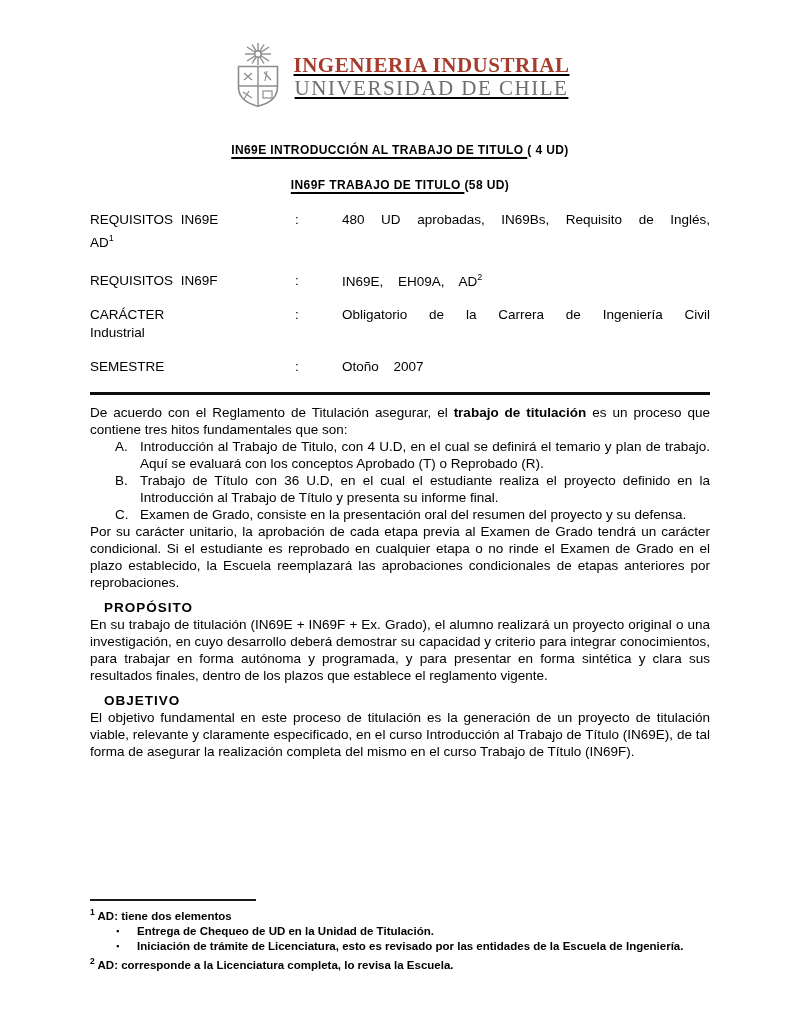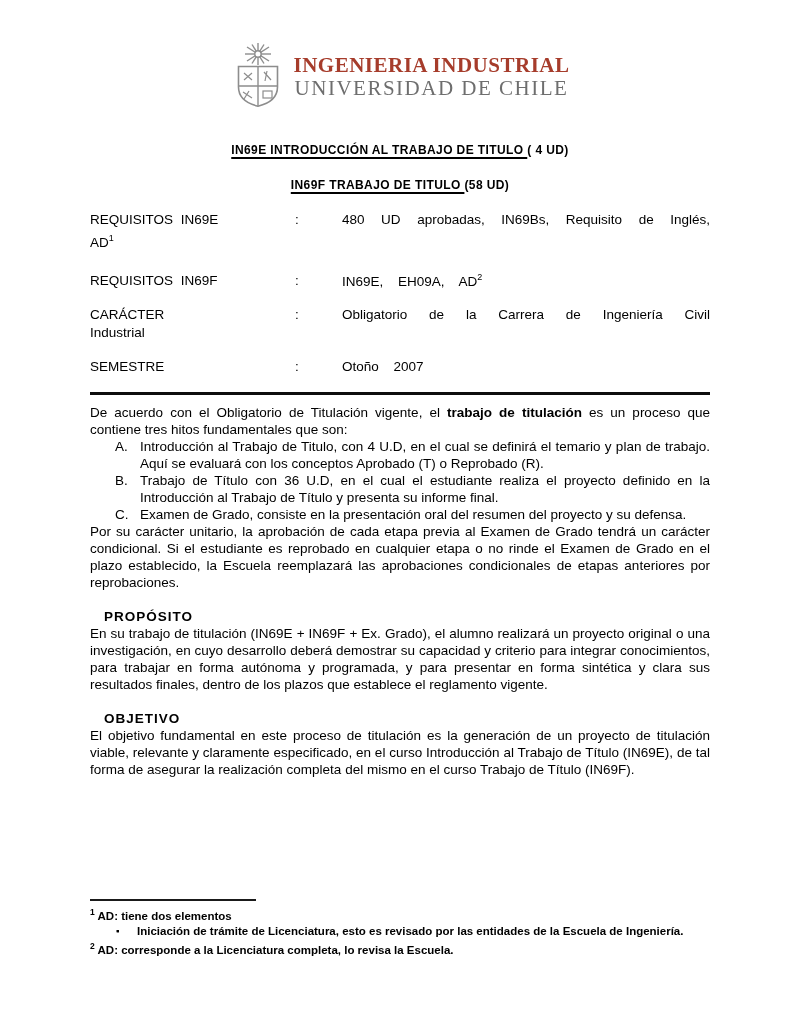--- a/index.html
+++ b/index.html
@@ -27,20 +27,21 @@
   }
 
   
   .logo-row {
     margin-top: 44px;
     height: 66px;
     display: flex;
     justify-content: center;
     align-items: center;
     gap: 9px;
+    text-decoration: underline;
   }
   .logo-text { display: flex; flex-direction: column; justify-content: center; }
   .logo-line1 {
     font-family: "Liberation Serif", serif;
     font-weight: bold;
     font-size: 21px;
     line-height: 23px;
     color: var(--brand-red);
     letter-spacing: 0.5px;
   }
@@ -91,21 +92,21 @@
   }
 
   
   .section-heading {
     font-size: 13.5px;
     line-height: 17px;
     font-weight: bold;
     letter-spacing: 1px;
     padding-left: 14px;
   }
-  .section-heading.spaced { margin-top: 17px; }
+  .section-heading.spaced { margin-top: 8px; }
   .body-para {
     font-size: 13.5px;
     line-height: 17px;
     text-align: justify;
   }
   .abc-list { }
   .abc-item {
     position: relative;
     padding-left: 50px;
     font-size: 13.5px;
@@ -205,21 +206,21 @@
       </p>
       <p class="field">
         <span class="fl">SEMESTRE</span><span class="fc">:</span><span>Otoño 2007</span>
       </p>
     </div>
 
     <hr class="main-rule">
 
     <div style="margin-top:9px;">
       <p class="body-para">
-        <span>De acuerdo con el Obligatorio de Titulación vigente, el </span><b>trabajo de titulación</b><span> es un proceso que contiene tres hitos fundamentales que son:</span>
+        <span>De acuerdo con el Reglamento de Titulación asegurar, el </span><b>trabajo de titulación</b><span> es un proceso que contiene tres hitos fundamentales que son:</span>
       </p>
       <div class="abc-list">
         <div class="abc-item">
           <span class="marker">A.</span><span>Introducción al Trabajo de Titulo, con 4 U.D, en el cual se definirá el temario y plan de trabajo. Aquí se evaluará con los conceptos Aprobado (T) o Reprobado (R).</span>
         </div>
         <div class="abc-item">
           <span class="marker">B.</span><span>Trabajo de Título con 36 U.D, en el cual el estudiante realiza el proyecto definido en la Introducción al Trabajo de Título y presenta su informe final.</span>
         </div>
         <div class="abc-item">
           <span class="marker">C.</span><span>Examen de Grado, consiste en la presentación oral del resumen del proyecto y su defensa.</span>
@@ -239,21 +240,21 @@
     </div>
   </div>
 
   <div class="footnotes">
     <hr class="footnote-rule">
     <p class="footnote">
       <sup>1</sup>
       <span>AD: tiene dos elementos</span>
     </p>
     <div class="fn-bullet">
-      <span class="bullet-glyph">▪</span>
+      <span class="bullet-glyph">▪</span><span>Entrega de Chequeo de UD en la Unidad de Titulación.</span>
     </div>
     <div class="fn-bullet">
       <span class="bullet-glyph">▪</span><span>Iniciación de trámite de Licenciatura, esto es revisado por las entidades de la Escuela de Ingeniería.</span>
     </div>
     <p class="footnote">
       <sup>2</sup>
       <span>AD: corresponde a la Licenciatura completa, lo revisa la Escuela.</span>
     </p>
   </div>
 </div>

